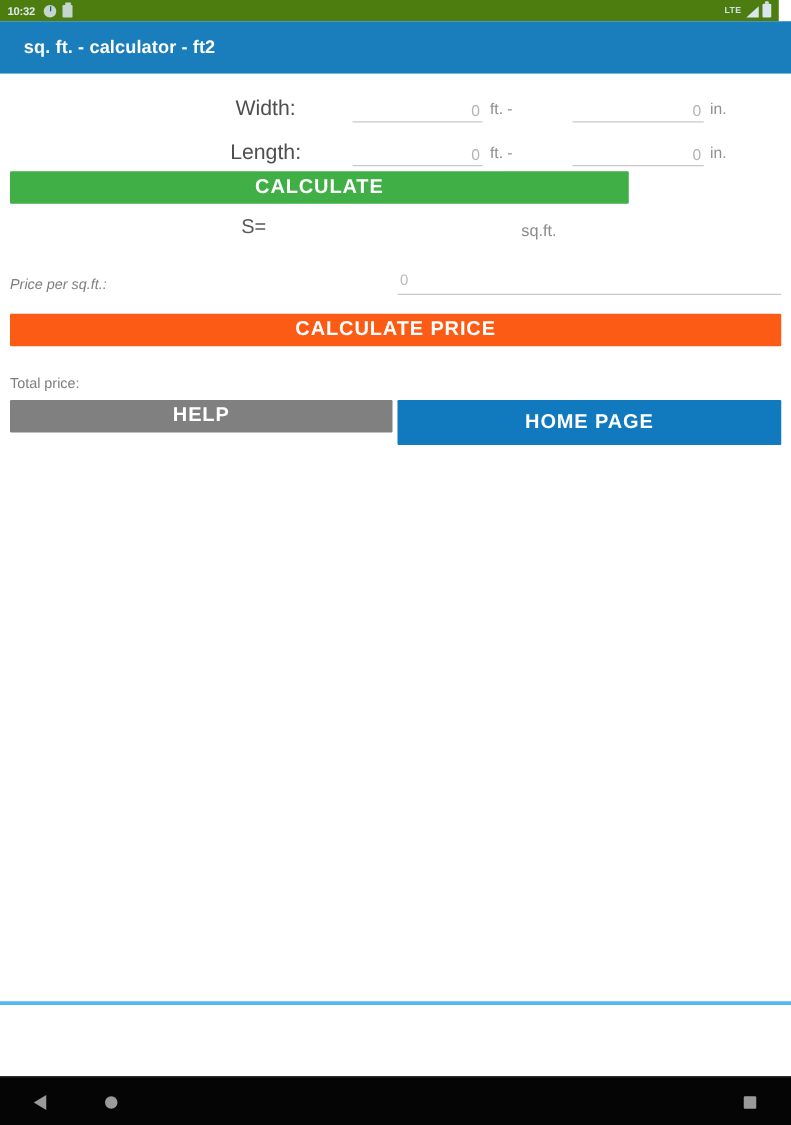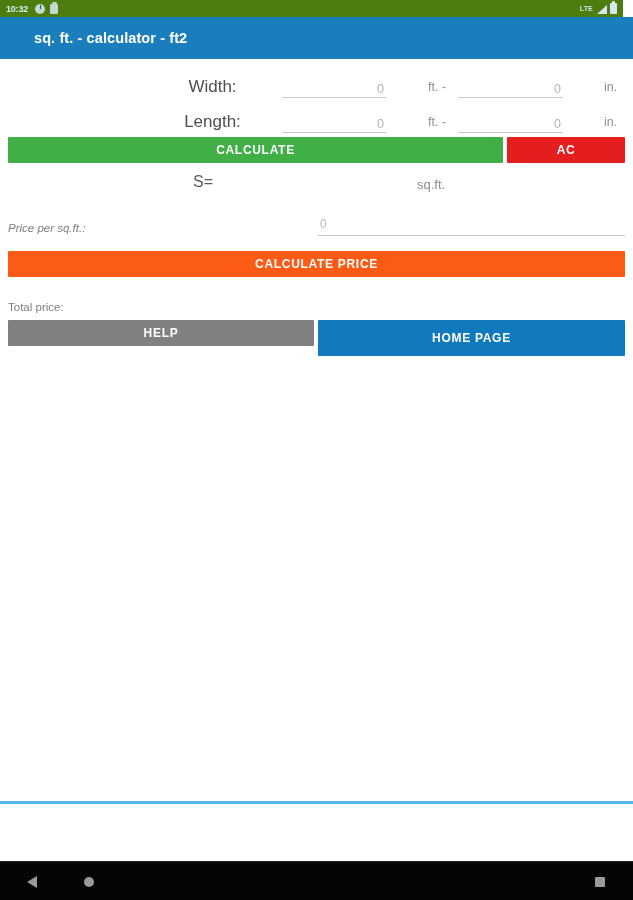--- a/index.html
+++ b/index.html
@@ -104,21 +104,21 @@
   }
 
   
   #app-header {
     position: absolute;
     left: 0; top: 17px;
     width: 633px; height: 42px;
     background: #1a7ebd;
     display: flex;
     align-items: center;
-    padding-left: 34px;
+    padding-left: 19px;
   }
   #app-title {
     color: #ffffff;
     font-size: 14.5px;
     font-weight: bold;
     letter-spacing: .1px;
   }
 
   
   #content {
@@ -161,40 +161,39 @@
   .field-value {
     font-size: 12.5px;
     color: #b3b3b3;
     padding-right: 2px;
   }
   .unit {
     position: absolute;
     font-size: 12.5px;
     color: #8f8f8f;
     white-space: nowrap;
-    margin-left: 36px;
   }
 
   #field-ft-w  { left: 282px; width: 104px; top: 5px; }
   #unit-ft-w   { left: 392px; top: 11px; }
   #field-in-w  { left: 458px; width: 105px; top: 5px; }
   #unit-in-w   { left: 568px; top: 11px; }
 
   #field-ft-l  { left: 282px; width: 104px; top: 5px; }
   #unit-ft-l   { left: 392px; top: 11px; }
   #field-in-l  { left: 458px; width: 105px; top: 5px; }
   #unit-in-l   { left: 568px; top: 11px; }
 
   
   .btn {
     position: absolute;
     border: none;
     color: #ffffff;
     font-family: "Liberation Sans", sans-serif;
-    font-size: 12px;
+    font-size: 16px;
     font-weight: bold;
     letter-spacing: .7px;
     display: flex;
     align-items: center;
     justify-content: center;
     cursor: pointer;
     border-radius: 1px;
   }
   #btn-calculate {
     left: 8px; top: 78px;
@@ -367,21 +366,20 @@
         <span class="field-value">0</span>
       </span>
       <span class="unit" id="unit-ft-l">ft. -</span>
       <span class="field" id="field-in-l">
         <span class="field-value">0</span>
       </span>
       <span class="unit" id="unit-in-l">in.</span>
     </div>
 
     <div class="btn" id="btn-calculate">CALCULATE</div>
-    <div class="btn" id="btn-ac">AC</div>
 
     <div id="result-row">
       <span id="result-s">S=</span>
       <span id="result-value"></span>
       <span id="result-unit">sq.ft.</span>
     </div>
 
     <span id="price-label">Price per sq.ft.:</span>
     <div id="price-field">
       <span id="price-value">0</span>

